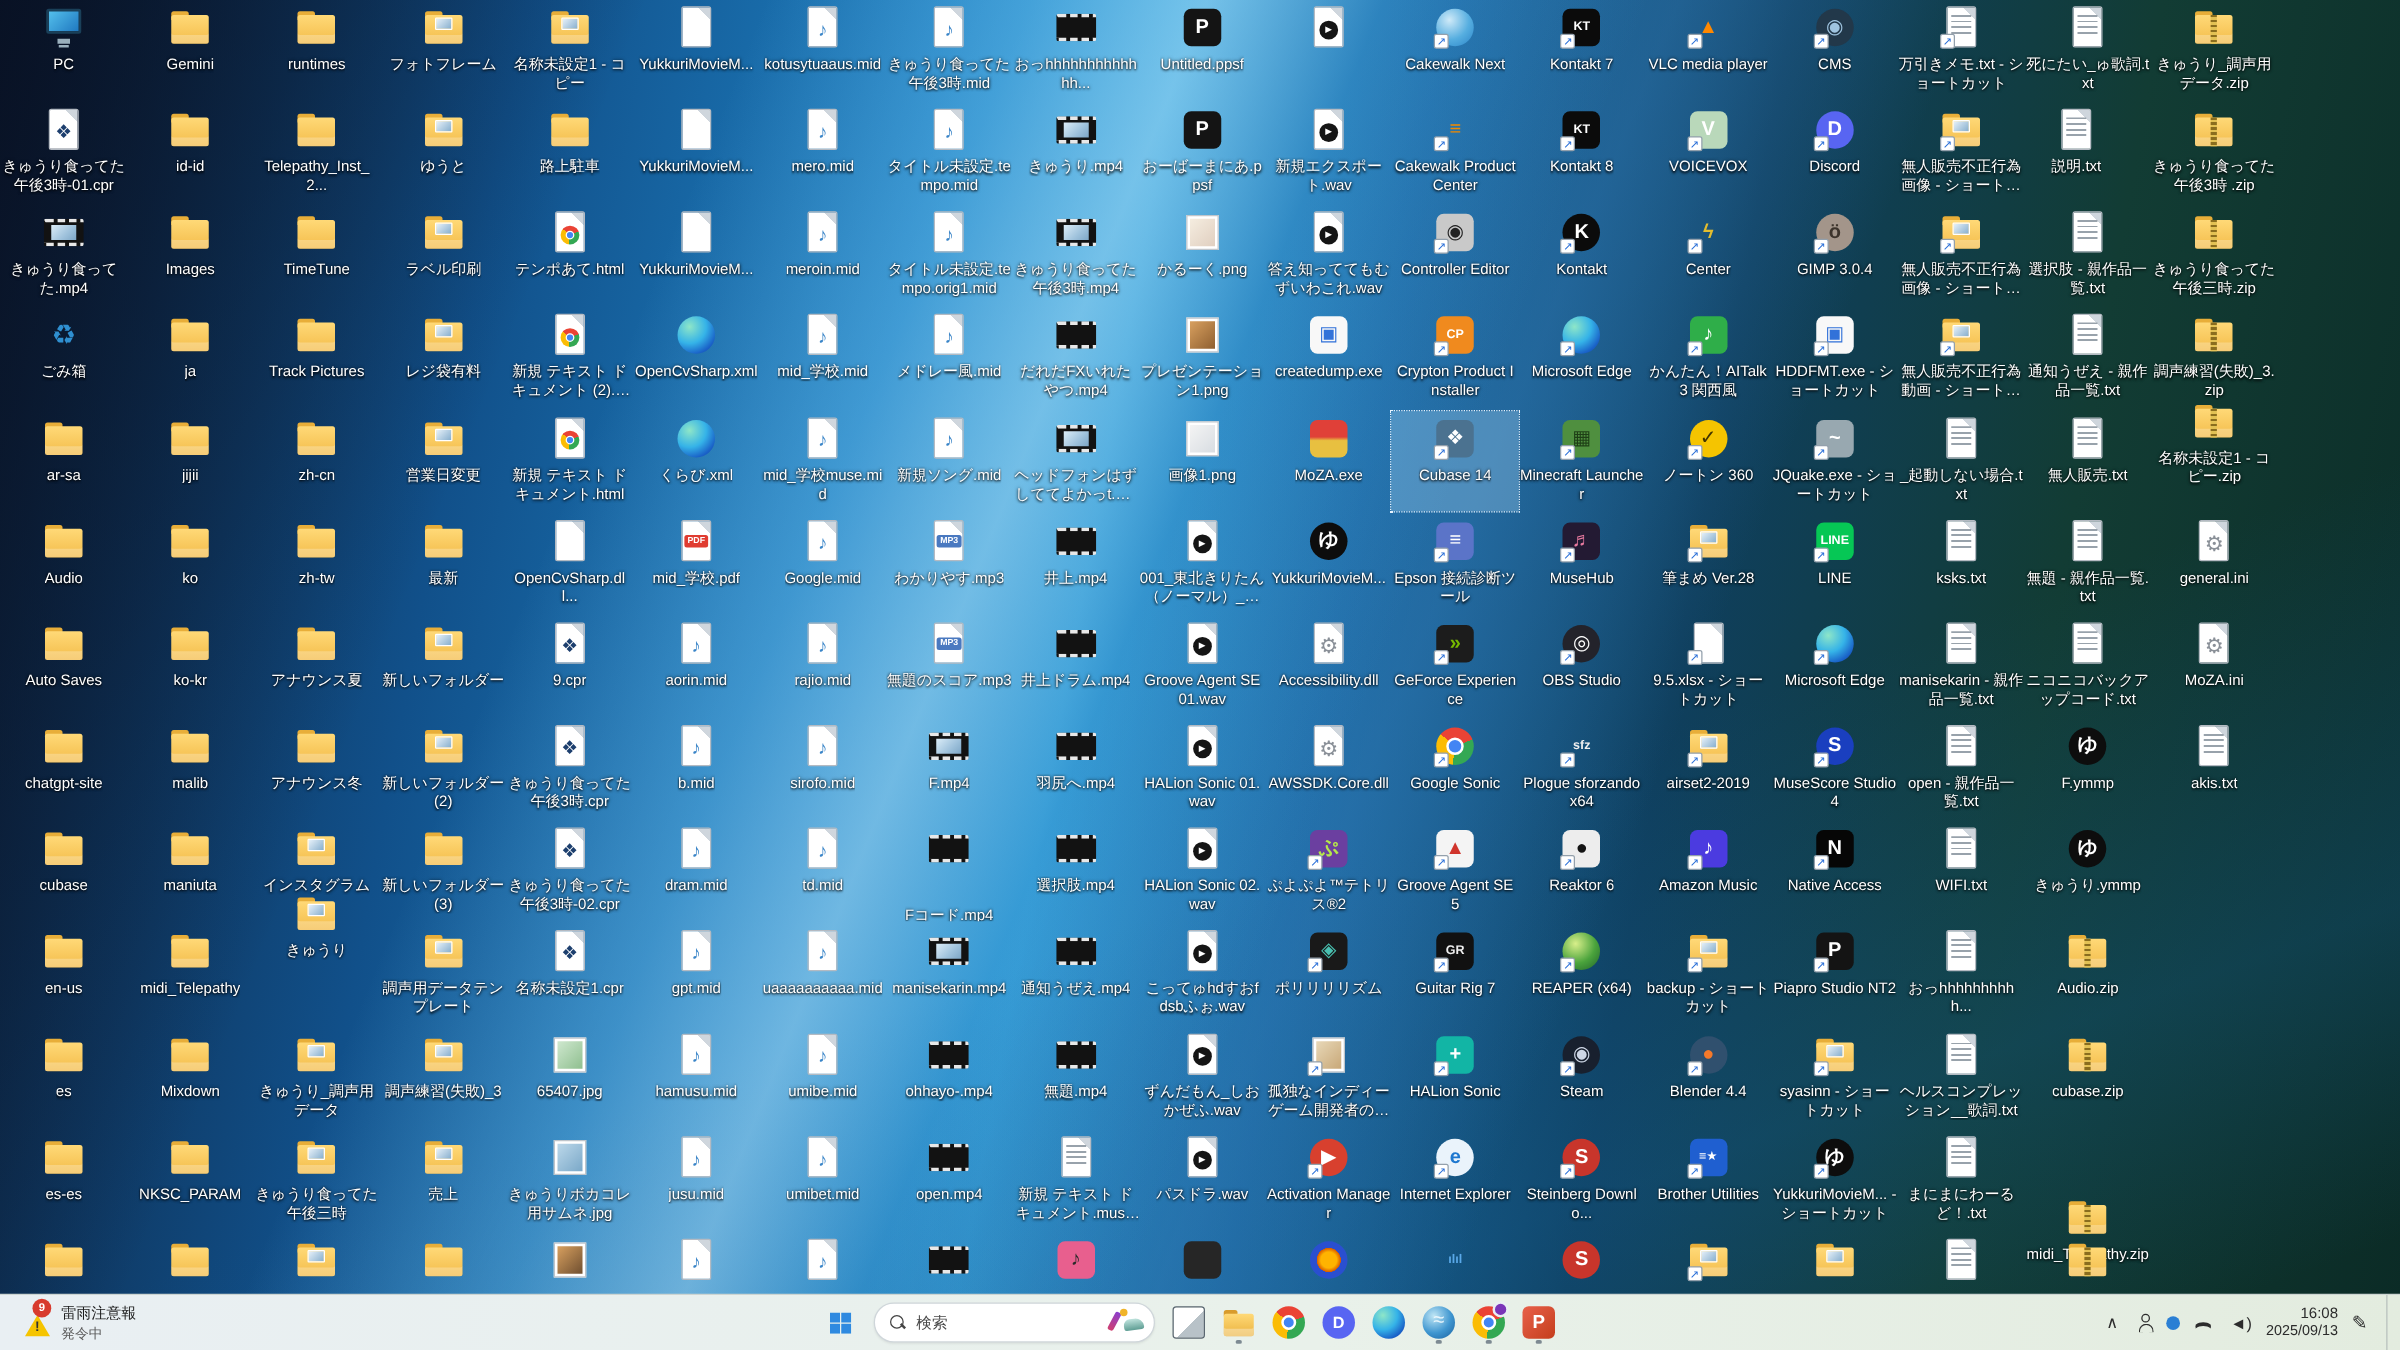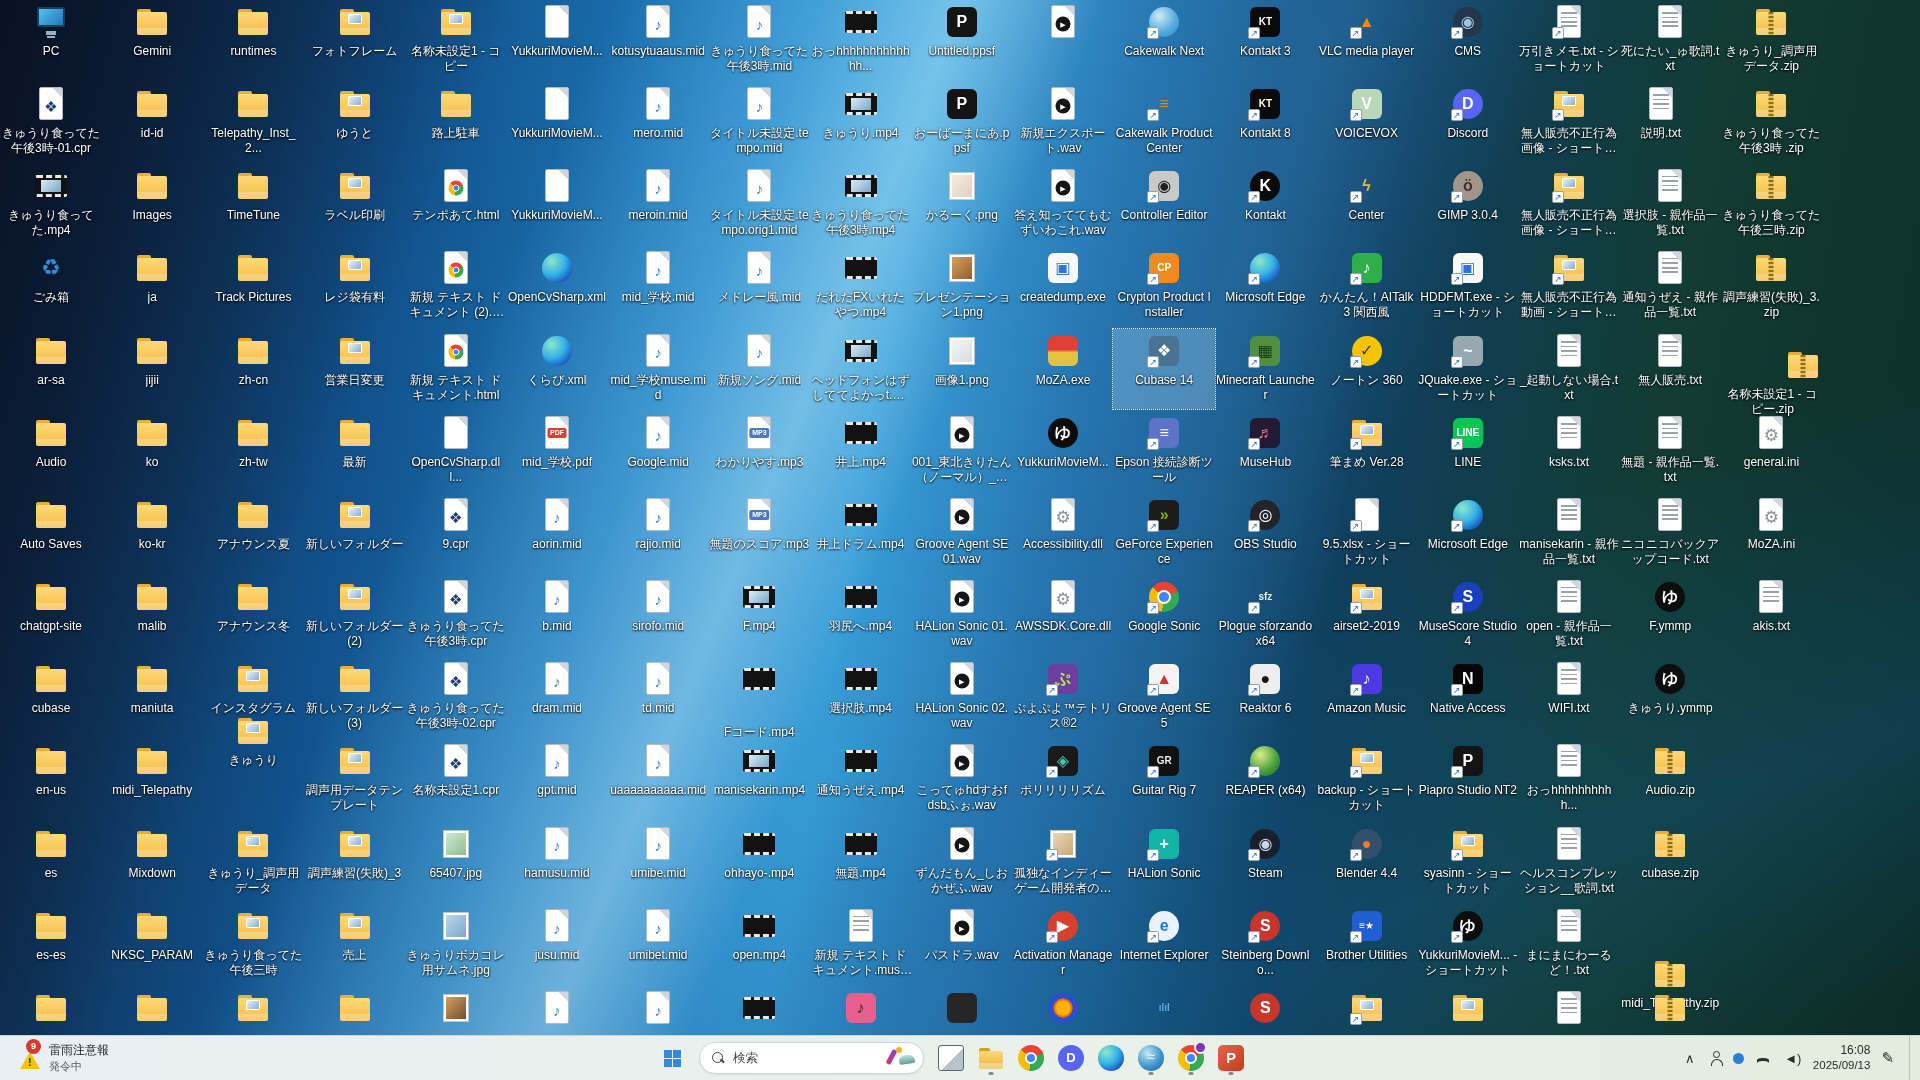--- a/index.html
+++ b/index.html
@@ -201,21 +201,21 @@
         <span class="appbox" style="background: radial-gradient(circle at 35% 30%, rgb(207, 234, 248), rgb(86, 174, 224) 55%, rgb(42, 132, 200)); border-radius: 50%;"></span>
         <span class="scarr"></span>
       </div>
       <div class="lbl">Cakewalk Next</div>
     </div>
     <div class="dit" style="left: 1214.4px; top: 0px;">
       <div class="ic">
         <span class="appbox" style="background: rgb(11, 11, 11); color: rgb(255, 255, 255); font-size: 10px;">KT</span>
         <span class="scarr"></span>
       </div>
-      <div class="lbl">Kontakt 3</div>
+      <div class="lbl">Kontakt 7</div>
     </div>
     <div class="dit" style="left: 1315.6px; top: 0px;">
       <div class="ic">
         <span class="appbox" style="background: transparent; color: rgb(255, 136, 0);">▲</span>
         <span class="scarr"></span>
       </div>
       <div class="lbl">VLC media player</div>
     </div>
     <div class="dit" style="left: 1416.8px; top: 0px;">
       <div class="ic">
@@ -689,21 +689,21 @@
       </div>
       <div class="lbl">_起動しない場合.txt</div>
     </div>
     <div class="dit" style="left: 1619.2px; top: 328.6px;">
       <div class="ic">
         <span class="dbase"></span>
         <span class="dlines"></span>
       </div>
       <div class="lbl">無人販売.txt</div>
     </div>
-    <div class="dit" style="left: 1720.4px; top: 343px; align-items: flex-end;">
+    <div class="dit" style="left: 1720.4px; top: 315px;">
       <div class="ic ic-folder">
         <span class="fzip"></span>
       </div>
       <div class="lbl">名称未設定1 - コピー.zip</div>
     </div>
     <div class="dit" style="left: 0px; top: 410.75px; align-items: center;">
       <div class="ic ic-folder"></div>
       <div class="lbl">Audio</div>
     </div>
     <div class="dit" style="left: 101.2px; top: 410.75px;">

